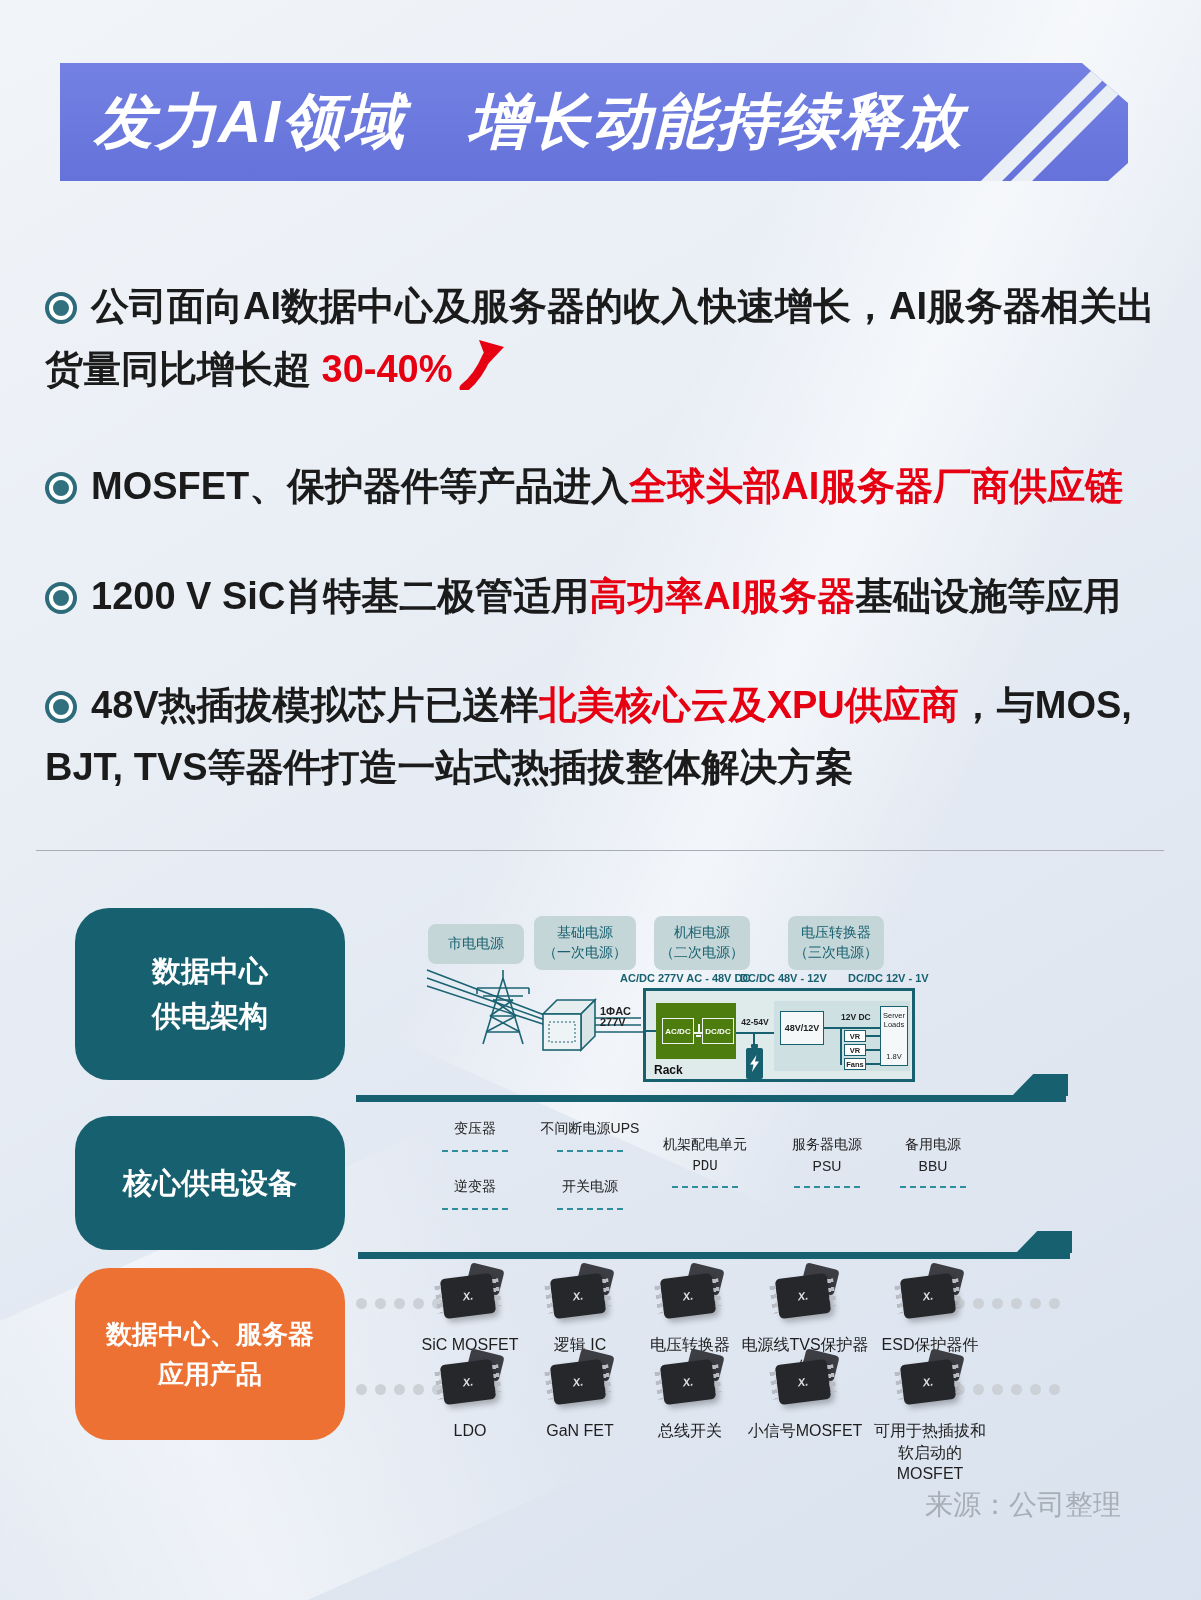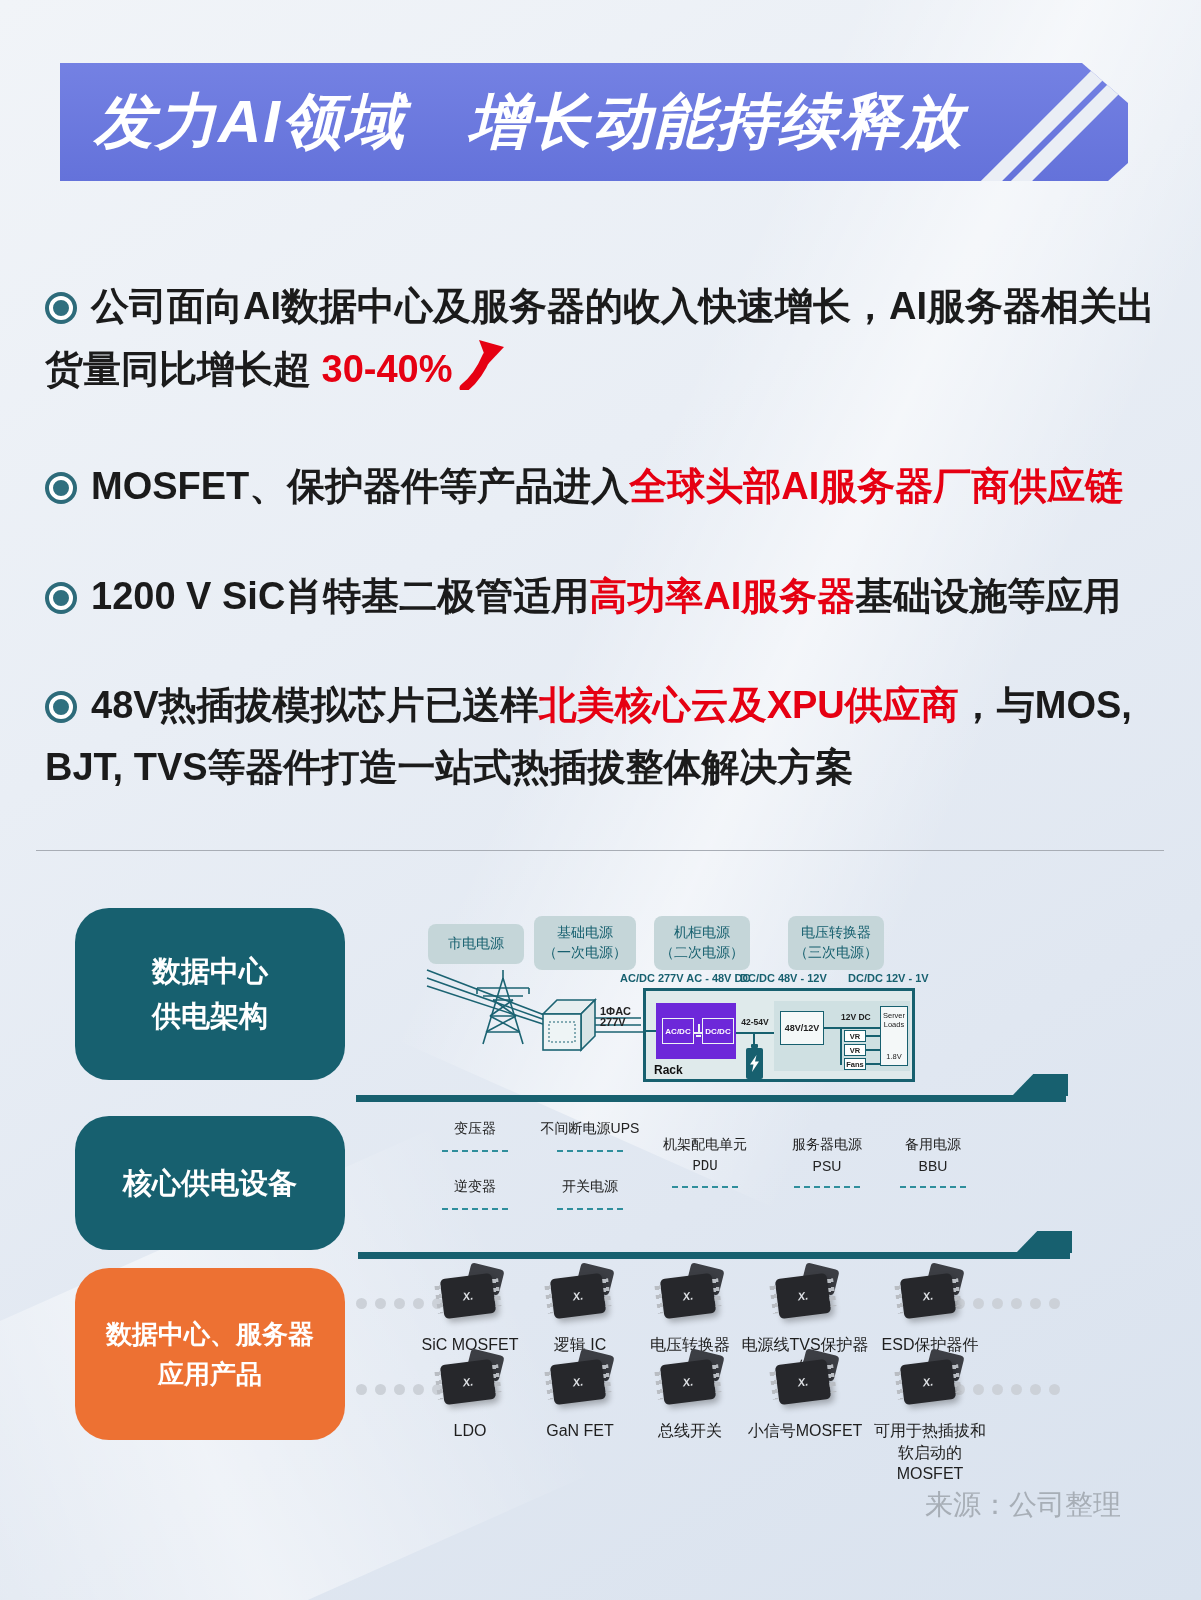--- a/index.html
+++ b/index.html
@@ -58,21 +58,21 @@
   .pill4 { left:788px; top:916px; width:96px;  height:54px; }
   .conv { position:absolute; top:972px; font-size:11px; font-weight:bold; color:#17606f; }
   .c1 { left:620px; } .c2 { left:740px; } .c3 { left:848px; }
   .grid-svg { position:absolute; left:425px; top:958px; }
   .phase-label { position:absolute; left:600px; top:1006px; font-size:11px; font-weight:bold;
     color:#222; line-height:11px; white-space:pre-line; }
 
   .rack { position:absolute; left:643px; top:988px; width:272px; height:94px;
     background:#dfeaeb; border:3px solid #17606f; }
   .rack .wireA { position:absolute; left:0; top:39px; width:12px; height:2px; background:#17606f; }
-  .dkpanel { position:absolute; left:10px; top:12px; width:80px; height:56px; background:#6d28d9; }
+  .dkpanel { position:absolute; left:10px; top:12px; width:80px; height:56px; background:#4d7c0f; }
   .dkbox { position:absolute; width:32px; height:26px; top:15px; border:1.5px solid #eef4f5;
     color:#fff; font-size:8px; font-weight:bold; display:flex; align-items:center; justify-content:center; }
   .acdc { left:6px; } .dcdc { left:46px; }
   .capv { position:absolute; left:42px; top:21px; width:1.5px; height:8px; background:#eef4f5; }
   .caph { position:absolute; left:38px; top:29px; width:9px;  height:1.5px; background:#eef4f5; }
   .caph2{ position:absolute; left:40px; top:32px; width:5px;  height:1.5px; background:#eef4f5; }
   .lblmid { position:absolute; left:90px; top:26px; width:38px; font-size:8.5px; font-weight:bold;
     color:#222; text-align:center; }
   .wireB  { position:absolute; left:90px; top:41px; width:38px; height:2px; background:#17606f; }
   .wireBv { position:absolute; left:107px; top:43px; width:2px; height:12px; background:#17606f; }

